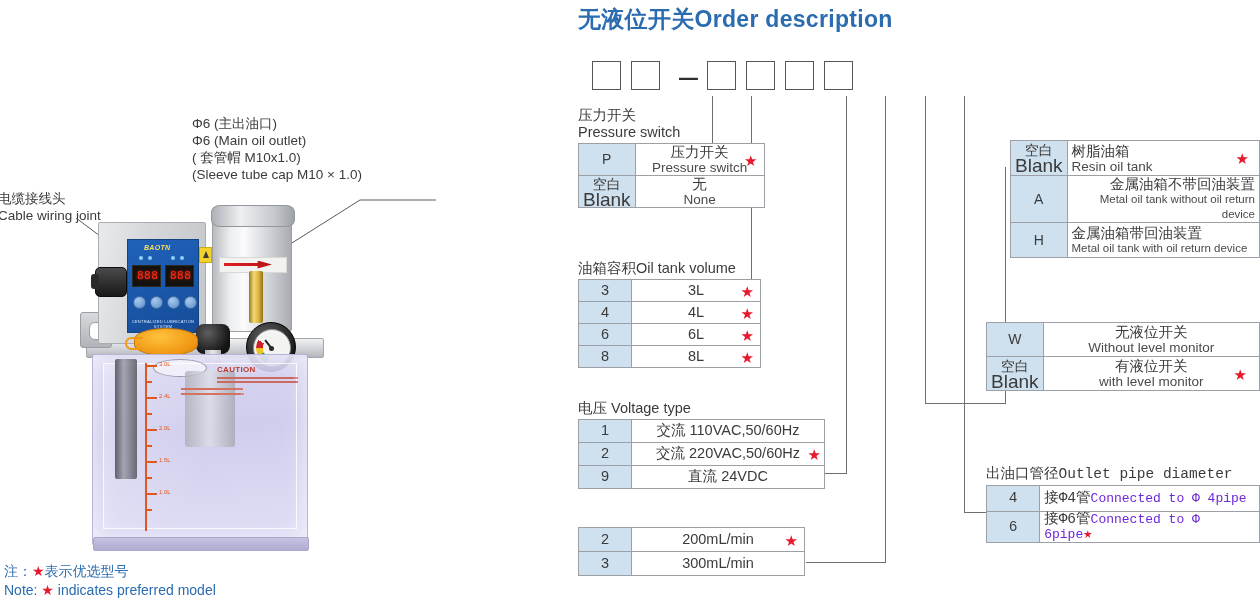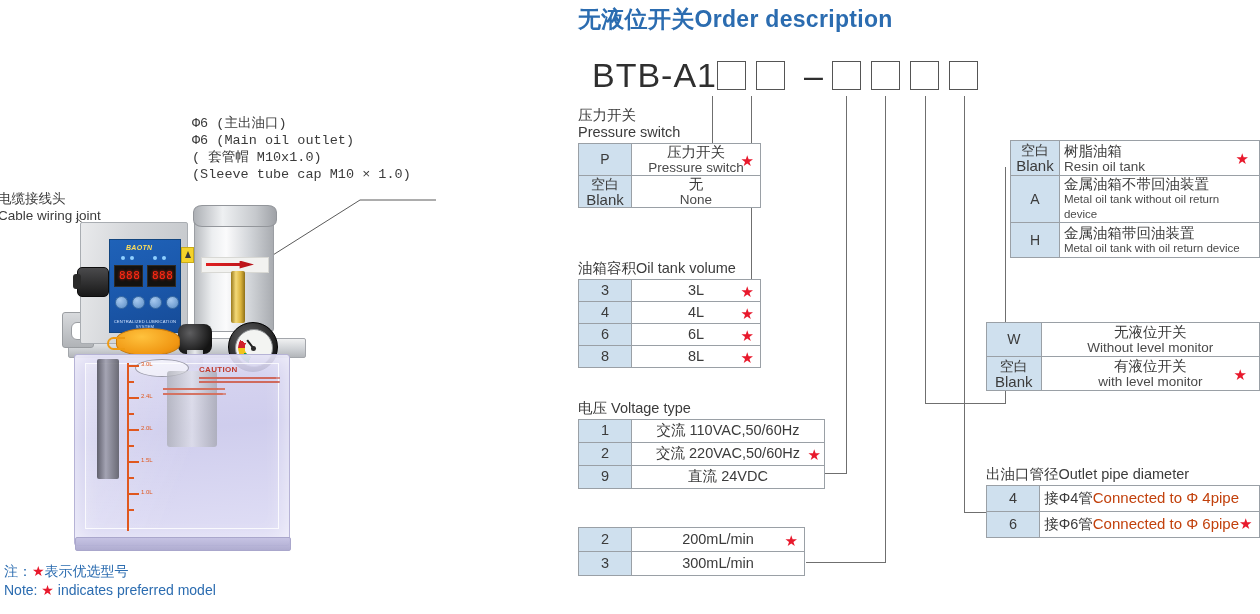--- a/index.html
+++ b/index.html
@@ -50,38 +50,38 @@
     padding:0 4px;
     font-size:14.5px;
     color:#3b3b3b;
     line-height:1.05;
     vertical-align:middle;
   }
   td.code{
     background:#cfe0ee;text-align:center;font-size:15px;padding:0;
   }
   td.code .cn{display:block;font-size:14px;line-height:15px;}
-  td.code .en{display:block;font-size:15px;line-height:15px;}
+  td.code .en{display:block;font-size:19px;line-height:15px;}
   td.desc{background:#fff;position:relative;}
   .d-center{text-align:center;}
   .d-left{text-align:left;}
   .star{color:#e8192c;font-size:15px;line-height:1;}
   .star-abs{position:absolute;right:6px;top:50%;transform:translateY(-50%);}
   .two-line .cn{display:block;font-size:14.5px;line-height:16px;}
   .two-line .en{display:block;font-size:13.5px;line-height:15px;color:#4a4a4a;}
-  .inline-en{font-size:15px;color:#c2410c;}
+  .inline-en{font-size:13px;color:#6d28d9;}
 
   
-  #outlet-label{left:192px;top:115px;font-size:13.5px;line-height:17px;color:#3b3b3b;white-space:nowrap;font-family:Liberation Mono, monospace;}
+  #outlet-label{left:192px;top:115px;font-size:13.5px;line-height:17px;color:#3b3b3b;white-space:nowrap;}
   #cable-label{left:-2px;top:190px;font-size:13.5px;line-height:17px;color:#3b3b3b;white-space:nowrap;}
   #note{left:4px;top:562px;font-size:14px;line-height:19px;color:#2b6cb0;white-space:nowrap;}
   #note .st{color:#e8192c;}
 
   
-  #photo{position:absolute;left:68px;top:196px;width:240px;height:368px;}
+  #photo{position:absolute;left:86px;top:196px;width:240px;height:368px;}
   #ctrl-box{position:absolute;left:12px;top:26px;width:106px;height:120px;
     background:linear-gradient(100deg,#e9eaec 0%,#d6d8db 38%,#c3c6ca 100%);
     border:1px solid #a9adb2;border-radius:2px;}
   #ctrl-panel{position:absolute;left:28px;top:16px;width:70px;height:92px;
     background:linear-gradient(160deg,#1f62b8 0%,#1b59ad 45%,#164b97 100%);
     border:1px solid #12457f;}
   .brand{position:absolute;left:16px;top:4px;font-size:7px;color:#ffdf5a;font-weight:bold;font-style:italic;letter-spacing:.3px;}
   .smallleds{position:absolute;top:14px;left:5px;width:60px;height:9px;}
   .smallled{position:absolute;width:4px;height:4px;border-radius:50%;background:#8fd0ff;}
   .dispwrap{position:absolute;top:25px;left:4px;width:62px;height:22px;}
@@ -156,21 +156,20 @@
     background:linear-gradient(180deg,rgba(196,193,226,.95),rgba(171,168,206,.95));border:1px solid #aaa7cc;border-radius:2px;}
 </style>
 </head>
 <body>
 
 <div class="abs" id="order-heading">
   <span>无液位开关</span><span class="en">Order description</span>
 </div>
 
 <div class="abs" id="code-row">
-  <span class="prefix">BTB-A1</span>
   <span class="codebox"></span>
   <span class="codebox"></span>
   <span class="dash">–</span>
   <span class="codebox"></span>
   <span class="codebox"></span>
   <span class="codebox"></span>
   <span class="codebox last"></span>
 </div>
 
 <div class="ln lnv" style="left:712px;top:96px;height:55px;"></div>
@@ -315,21 +314,21 @@
       <td class="desc d-left two-line" style="width:198px;height:34px;">
         <span class="cn">树脂油箱</span>
         <span class="en">Resin oil tank</span>
         <span class="star star-abs" style="right:10px;">★</span>
       </td>
     </tr>
     <tr>
       <td class="code" style="height:34px;">
         <span class="cn">A</span>
       </td>
-      <td class="desc d-left two-line" style="height:34px;">
+      <td class="desc d-left two-line" style="height:34px;text-align:right;">
         <span class="cn">金属油箱不带回油装置</span>
         <span class="en" style="font-size:11.5px;">Metal oil tank without oil return device</span>
       </td>
     </tr>
     <tr>
       <td class="code" style="height:34px;">
         <span class="cn">H</span>
       </td>
       <td class="desc d-left two-line" style="height:34px;">
         <span class="cn">金属油箱带回油装置</span>
@@ -360,21 +359,21 @@
       <td class="desc d-center two-line" style="height:33px;">
         <span class="cn">有液位开关</span>
         <span class="en">with level monitor</span>
         <span class="star star-abs" style="right:12px;">★</span>
       </td>
     </tr>
   </tbody>
     </table>
 </div>
 
-<div class="tblock" style="left:986px;top:466px;">
+<div class="tblock" style="left:986px;top:466px;font-family:Liberation Mono, monospace;">
   <div class="tcap">
     <span>出油口管径</span><span>Outlet pipe diameter</span>
   </div>
   <table class="spec">
     <tbody>
         <tr>
       <td class="code" style="width:46px;height:25px;">4</td>
       <td class="desc d-left" style="width:218px;height:25px;">
         <span>接Φ4管</span><span class="inline-en">Connected to Φ 4pipe</span>
       </td>

